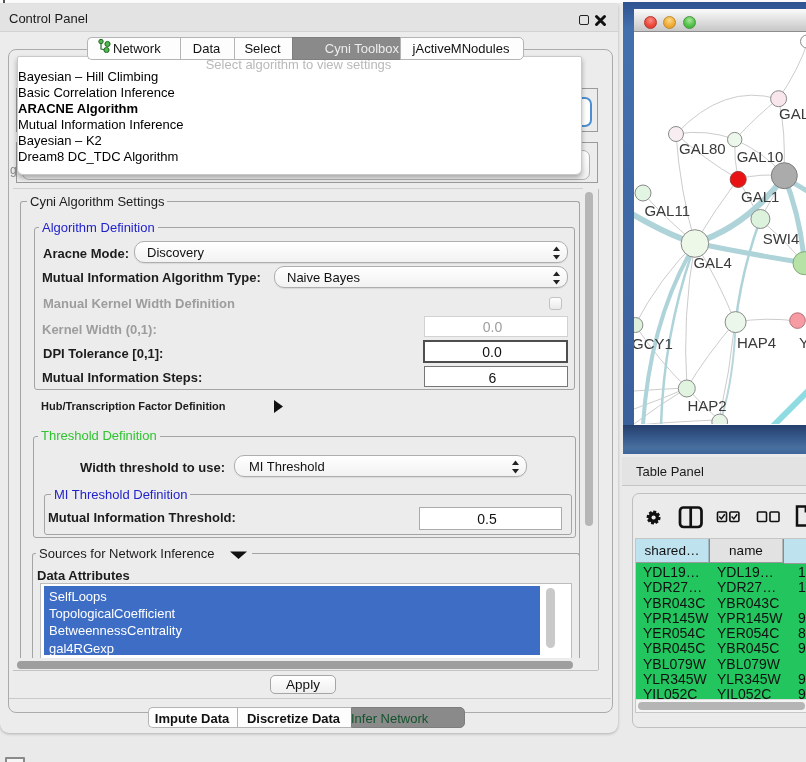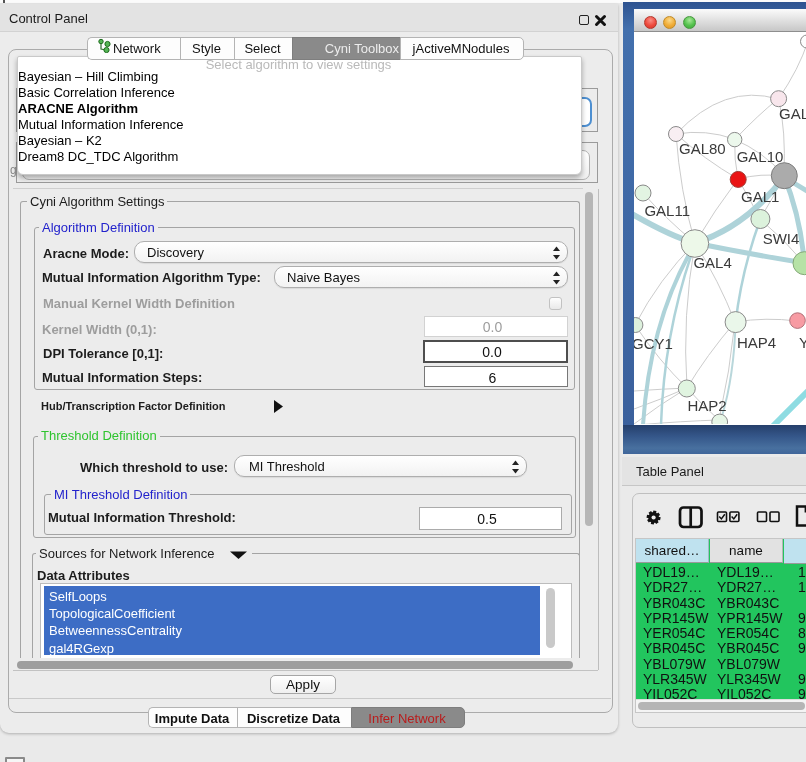--- a/index.html
+++ b/index.html
@@ -31,21 +31,21 @@
 <div class="abs" style="left:234px;top:37px;width:57px;height:21px;background:#fdfdfd;border:1px solid #b4b4b4;border-right:none;z-index:5"></div>
 <div class="abs" style="left:292px;top:37px;width:107px;height:21px;background:#8a8a8a;border:1px solid #7e7e7e;z-index:5"></div>
 <div class="abs" style="left:400px;top:37px;width:122px;height:21px;background:#fdfdfd;border:1px solid #b4b4b4;border-radius:0 5px 5px 0;z-index:5"></div>
 <svg class="abs" style="left:98px;top:38px;z-index:5" width="13" height="15">
     <path d="M3 4 L3 11 L8 12" stroke="#2a6a2a" stroke-width="1.2" fill="none"></path>
     <circle cx="3" cy="3.5" r="2.2" fill="#55b555" stroke="#1d6b1d"></circle>
     <circle cx="9.5" cy="6" r="2.6" fill="#55b555" stroke="#1d6b1d"></circle>
     <circle cx="8.5" cy="12" r="2.6" fill="#55b555" stroke="#1d6b1d"></circle>
   </svg>
 <div class="abs" style="left:113px;top:41px;font-size:13px;color:#111;z-index:5">Network</div>
-<div class="abs" style="left:180px;top:41px;width:53px;text-align:center;font-size:13px;color:#111;z-index:5">Style</div>
+<div class="abs" style="left:180px;top:41px;width:53px;text-align:center;font-size:13px;color:#111;z-index:5">Data</div>
 <div class="abs" style="left:234px;top:41px;width:57px;text-align:center;font-size:13px;color:#111;z-index:5">Select</div>
 <div class="abs" style="left:292px;top:41px;width:107px;text-align:right;font-size:13px;color:#ededed;z-index:5">Cyni Toolbox</div>
 <div class="abs" style="left:400px;top:41px;width:122px;text-align:center;font-size:13px;color:#111;z-index:5">jActiveMNodules</div>
 
 <div class="abs" style="left:16px;top:88px;width:580px;height:42px;border:1px solid #9a9a9a;background:#ececec"></div>
 <div class="abs" style="left:24px;top:97px;width:564px;height:26px;border:2px solid #4d8fd1;border-radius:7px;background:#fff"></div>
 <div class="abs" style="left:16px;top:142px;width:580px;height:39px;border:1px solid #9a9a9a;background:#ececec"></div>
 <div class="abs" style="left:22px;top:150px;width:566px;height:28px;border:1px solid #b2b2b2;border-radius:7px;background:linear-gradient(#fff,#efefef)"></div>
 <div class="abs" style="left:10px;top:163px;font-size:12px;color:#888">g</div>
 <div class="abs" style="left:13px;top:188px;width:570px;height:1px;background:#cfcfcf"></div>
@@ -80,21 +80,21 @@
 <div class="lbl" style="left:42px;top:370px">Mutual Information Steps:</div>
 <div class="fld" style="left:424px;top:366px;width:144px;height:21px;border:1px solid #777;padding:3px 7px 0 0;font-size:14px">6</div>
 
 <div class="lbl" style="left:41px;top:400px;font-size:11px">Hub/Transcription Factor Definition</div>
 <svg class="abs" style="left:272px;top:399px" width="12" height="15">
     <path d="M2 1 L11 7.5 L2 14 Z" fill="#111"></path>
   </svg>
 
 <div class="gb" style="left:33px;top:436px;width:541px;height:100px"></div>
 <div class="gbl" style="left:38px;top:428px;color:#2fc42f">Threshold Definition</div>
-<div class="lbl" style="left:80px;top:460px">Which threshold to use:</div>
+<div class="lbl" style="left:80px;top:460px">Width threshold to use:</div>
 <div class="combo" style="left:234px;top:455px;width:291px;height:20px">
     <span class="tx" style="left:14px">MI Threshold</span>
     <svg style="position:absolute;right:6px;top:3.5px" width="9" height="14">
       <path d="M4.5 0.5 L8 5 L1 5 Z" fill="#222"></path>
       <path d="M4.5 13.5 L8 9 L1 9 Z" fill="#222"></path>
     </svg>
   </div>
 
 <div class="gb" style="left:44px;top:494px;width:526px;height:39px"></div>
 <div class="gbl" style="left:51px;top:487px;color:#2222cc">MI Threshold Definition</div>
@@ -117,21 +117,21 @@
 <div class="abs" style="left:13px;top:658px;width:585px;height:12px;background:#ececec;border-bottom:1px solid #c2c2c2"></div>
 <div class="abs" style="left:17px;top:661px;width:556px;height:7.5px;background:#9e9e9e;border-radius:4px"></div>
 
 <div class="abs" style="left:270px;top:675px;width:66px;height:19px;background:linear-gradient(#fff,#efefef);border:1px solid #a6a6a6;border-radius:5px;text-align:center;font-size:13.5px;color:#111;padding-top:1px;box-sizing:border-box">Apply</div>
 
 <div class="abs" style="left:148px;top:707px;width:88px;height:19px;background:#fdfdfd;border:1px solid #b4b4b4;border-right:none;border-radius:5px 0 0 5px"></div>
 <div class="abs" style="left:237px;top:707px;width:113px;height:19px;background:#fdfdfd;border:1px solid #b4b4b4;border-right:none"></div>
 <div class="abs" style="left:351px;top:707px;width:112px;height:19px;background:#8a8a8a;border:1px solid #7e7e7e;border-radius:0 5px 5px 0"></div>
 <div class="abs" style="left:148px;top:710.5px;width:88px;text-align:center;font-size:13px;font-weight:bold;color:#111">Impute Data</div>
 <div class="abs" style="left:237px;top:710.5px;width:113px;text-align:center;font-size:13px;font-weight:bold;color:#111">Discretize Data</div>
-<div class="abs" style="left:351px;top:710.5px;width:112px;text-align:center;font-size:13px;color:#b91c1c">Infer Network</div>
+<div class="abs" style="left:351px;top:710.5px;width:112px;text-align:left;font-size:13px;color:#14532d">Infer Network</div>
 
 <div class="abs" style="left:5px;top:757px;width:20px;height:8px;border:2px solid #8a8a8a;border-radius:1px;background:#f6f6f6;box-sizing:border-box"></div>
 
 <div class="abs" style="left:17px;top:56px;width:563px;height:117px;background:#fff;border:1px solid #c9c9c9;border-radius:2px 2px 6px 6px;box-shadow:0 3px 5px rgba(0,0,0,.3)"></div>
 <div class="abs" style="left:17px;top:57px;width:563px;text-align:center;font-size:13px;color:#b9b9b9">Select algorithm to view settings</div>
 <div class="abs" style="left:18px;top:69px;font-size:13px;color:#000;line-height:16px">Bayesian – Hill Climbing<br>Basic Correlation Inference<br><b>ARACNE Algorithm</b><br>Mutual Information Inference<br>Bayesian – K2<br>Dream8 DC_TDC Algorithm</div>
 
 <div class="abs" style="left:623px;top:2px;width:183px;height:452px;background:linear-gradient(180deg,#2e5390 0%,#4370ad 6%,#3e67a4 55%,#3a5f9b 100%)"></div>
 <div class="abs" style="left:623px;top:425px;width:183px;height:29px;background:linear-gradient(#253f6b,#35578a 40%,#48709f 80%,#3f659a 100%)"></div>
 <div class="abs" style="left:634px;top:9px;width:172px;height:22px;background:linear-gradient(#fbfbfb,#c7c7c7);border-bottom:1px solid #8e8e8e"></div>

